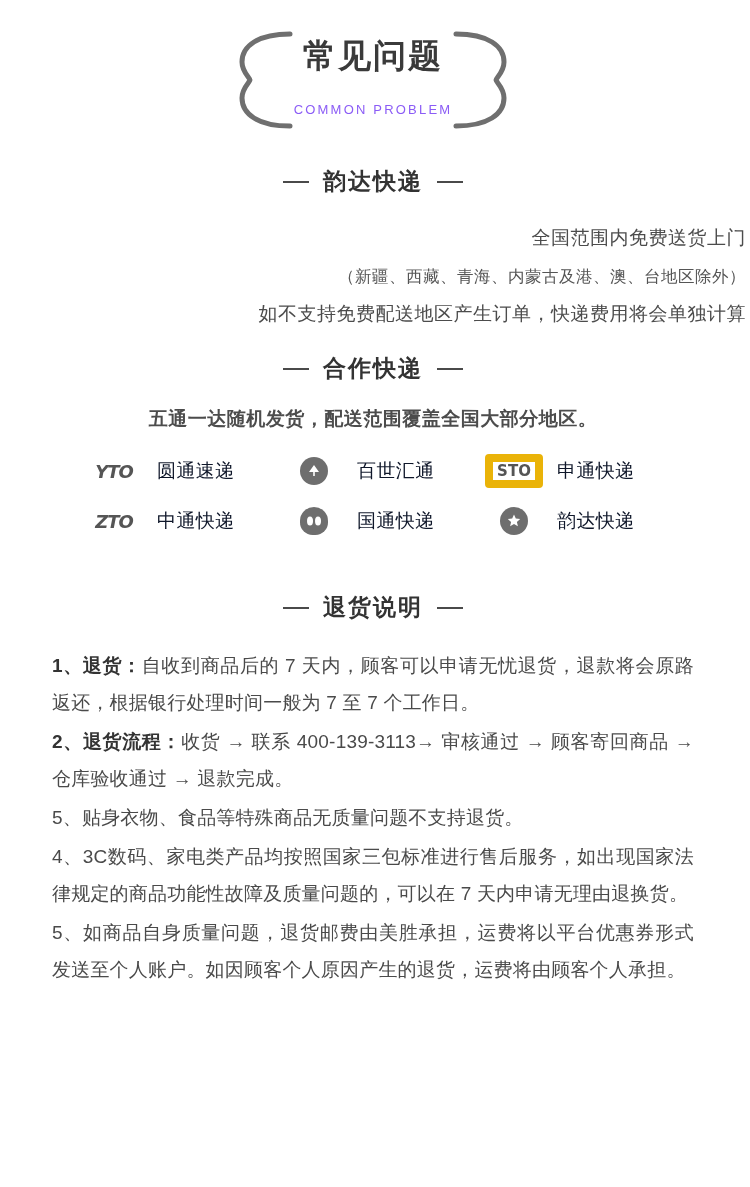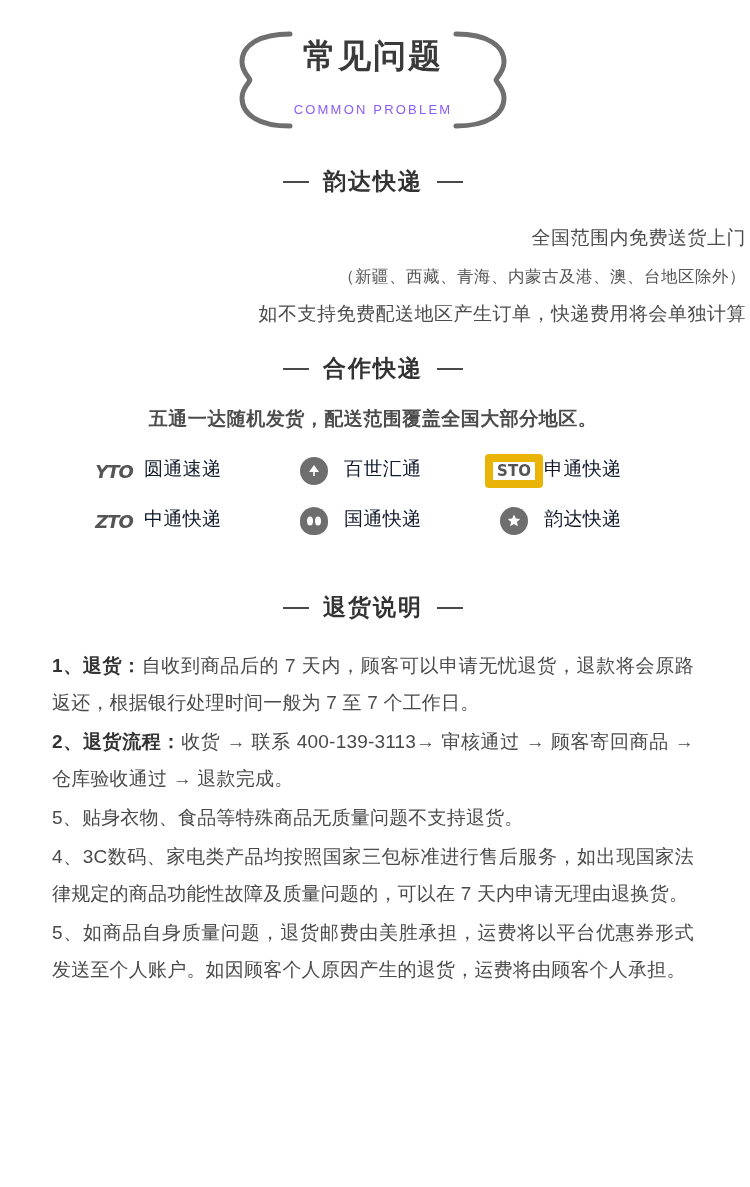--- a/index.html
+++ b/index.html
@@ -107,23 +107,23 @@
   
   .couriers {
     margin: 24px auto 0;
     width: 600px;
     display: grid;
     grid-template-columns: repeat(3, 1fr);
     row-gap: 20px;
   }
   .courier {
     display: flex;
-    align-items: flex-start;
+    align-items: center;
     justify-content: flex-start;
-    gap: 7px;
+    gap: 20px;
     padding-left: 18px;
   }
   .courier .logo {
     width: 46px;
     height: 30px;
     display: flex;
     align-items: center;
     justify-content: center;
     flex: 0 0 auto;
   }

